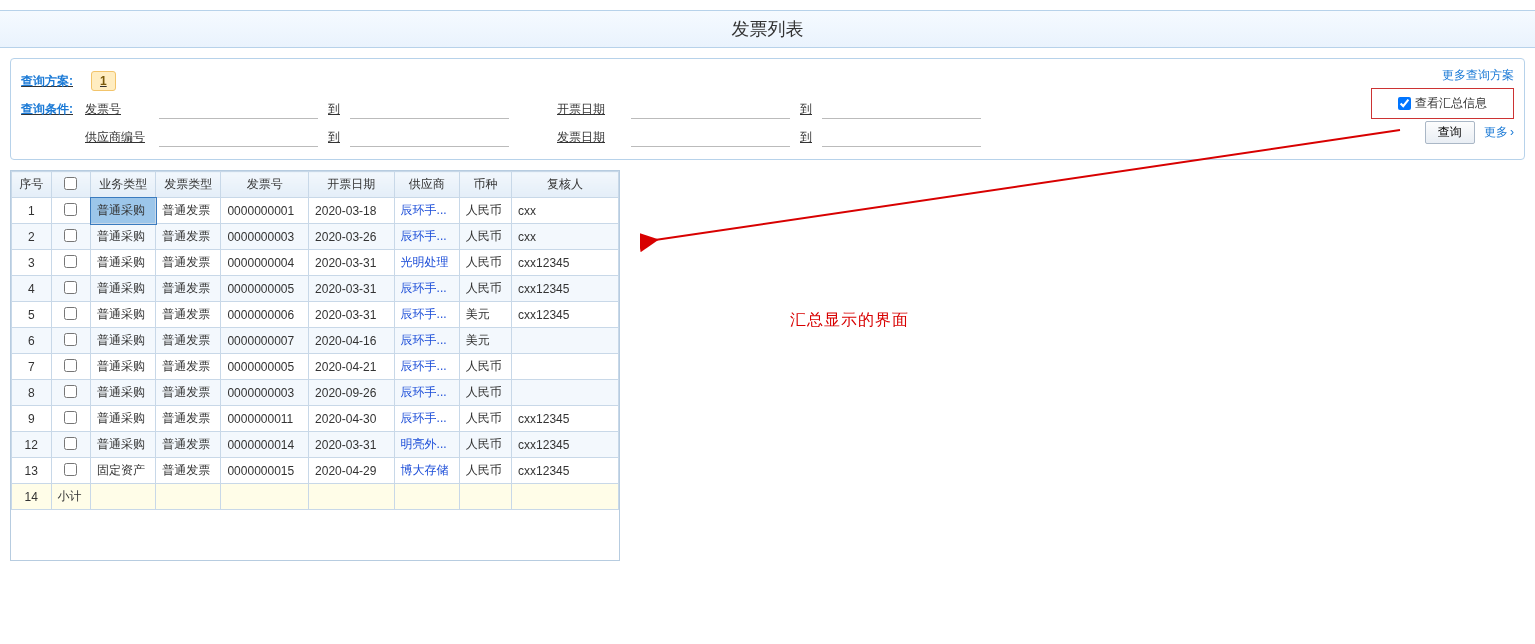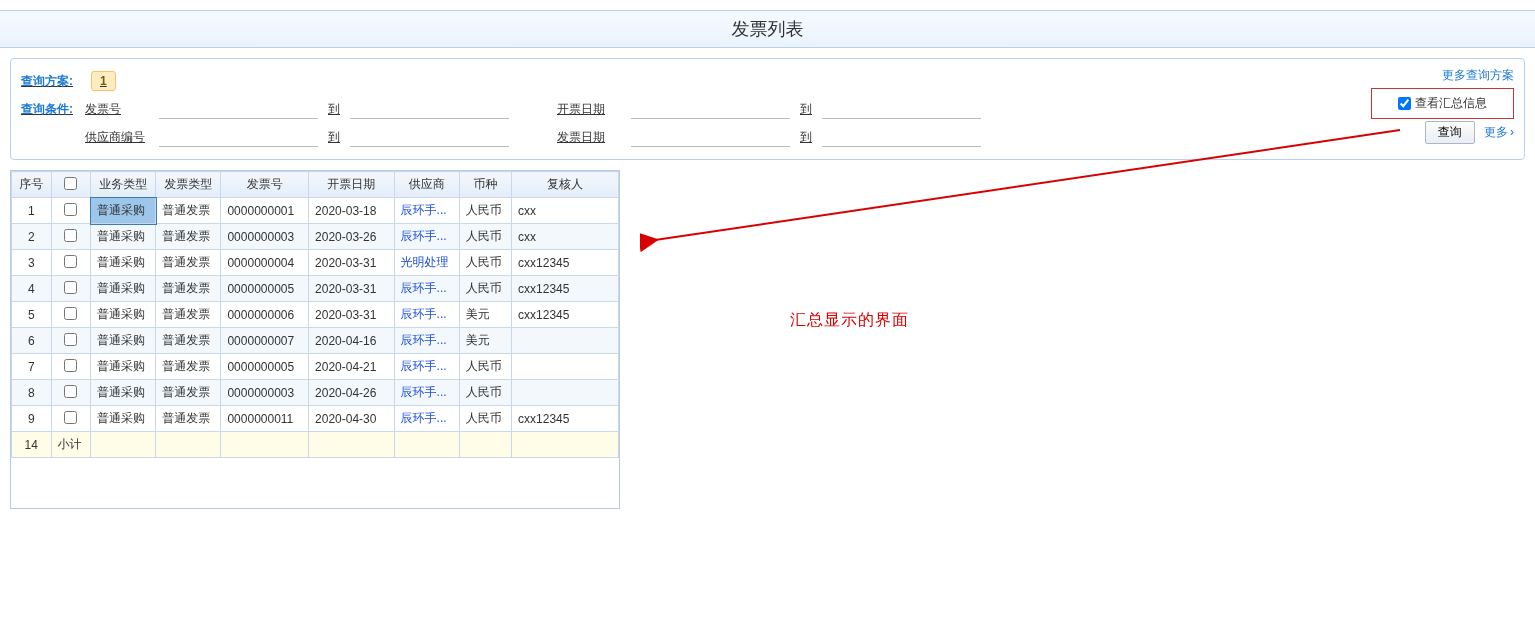--- a/index.html
+++ b/index.html
@@ -320,33 +320,55 @@
             <td><a class="link">辰环手...</a></td>
             <td>人民币</td>
             <td></td>
           </tr>
           <tr>
             <td class="num">8</td>
             <td class="center"><input type="checkbox" class="chk" style=""></td>
             <td class="">普通采购</td>
             <td>普通发票</td>
             <td>0000000003</td>
-            <td>2020-04-26</td>
+            <td>2020-09-26</td>
             <td><a class="link">辰环手...</a></td>
             <td>人民币</td>
             <td></td>
           </tr>
           <tr>
             <td class="num">9</td>
             <td class="center"><input type="checkbox" class="chk" style=""></td>
             <td class="">普通采购</td>
             <td>普通发票</td>
             <td>0000000011</td>
             <td>2020-04-30</td>
             <td><a class="link">辰环手...</a></td>
+            <td>人民币</td>
+            <td>cxx12345</td>
+          </tr>
+          <tr>
+            <td class="num">12</td>
+            <td class="center"><input type="checkbox" class="chk" style=""></td>
+            <td class="">普通采购</td>
+            <td>普通发票</td>
+            <td>0000000014</td>
+            <td>2020-03-31</td>
+            <td><a class="link">明亮外...</a></td>
+            <td>人民币</td>
+            <td>cxx12345</td>
+          </tr>
+          <tr>
+            <td class="num">13</td>
+            <td class="center"><input type="checkbox" class="chk" style=""></td>
+            <td class="">固定资产</td>
+            <td>普通发票</td>
+            <td>0000000015</td>
+            <td>2020-04-29</td>
+            <td><a class="link">博大存储</a></td>
             <td>人民币</td>
             <td>cxx12345</td>
           </tr>
           <tr class="subtotal">
             <td class="num">14</td>
             <td>小计</td>
             <td></td>
             <td></td>
             <td></td>
             <td></td>

